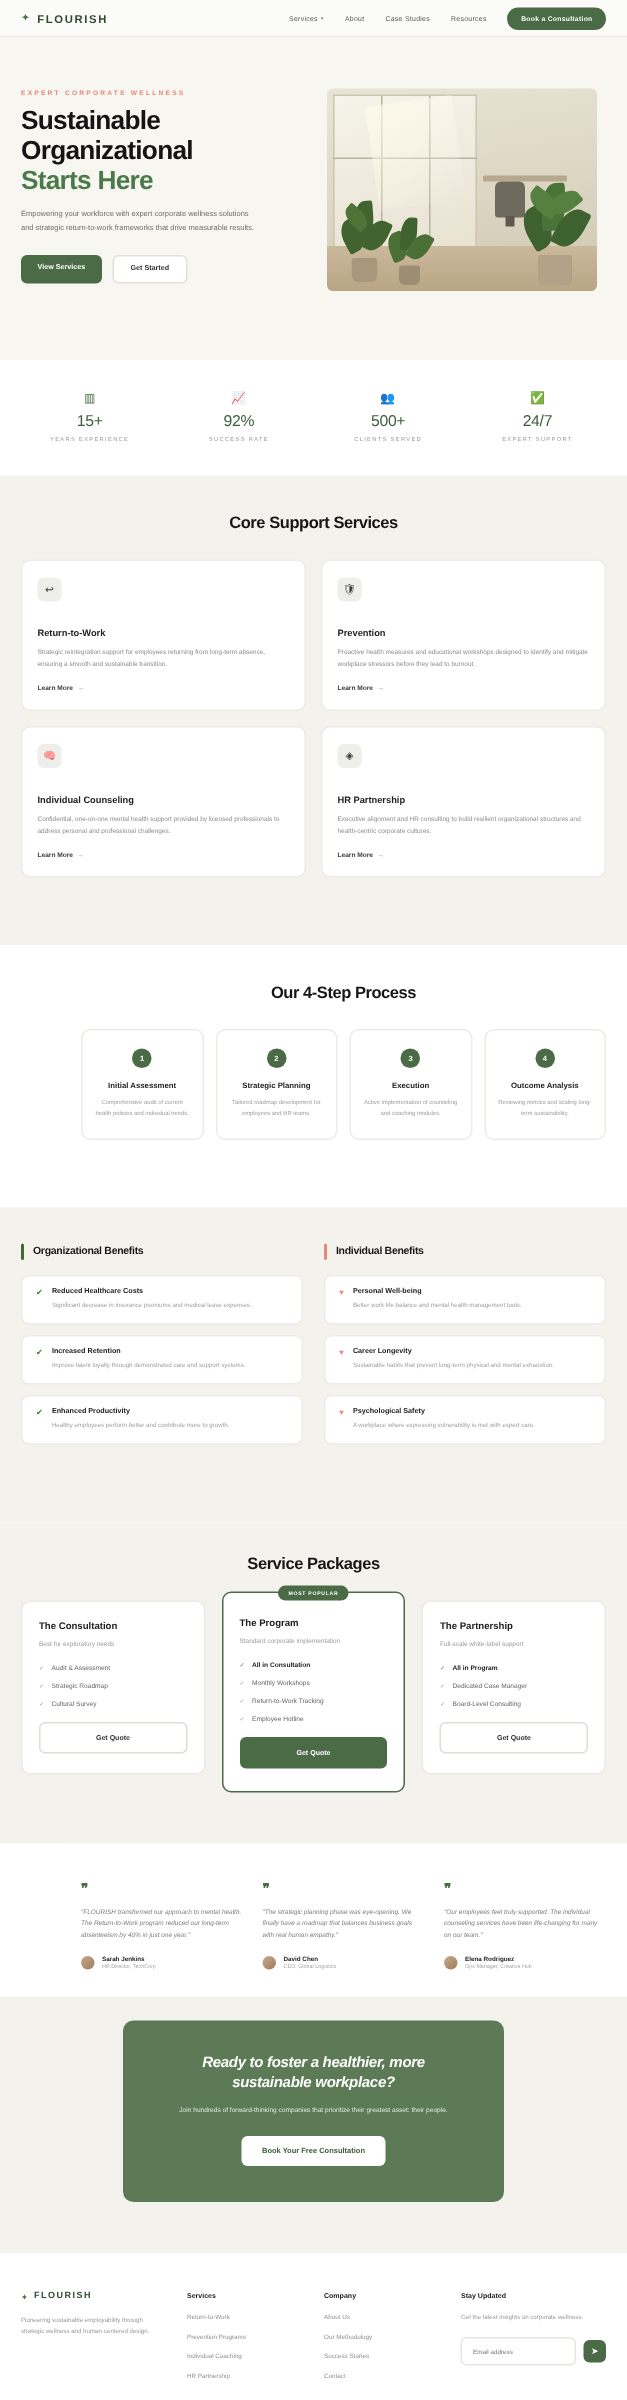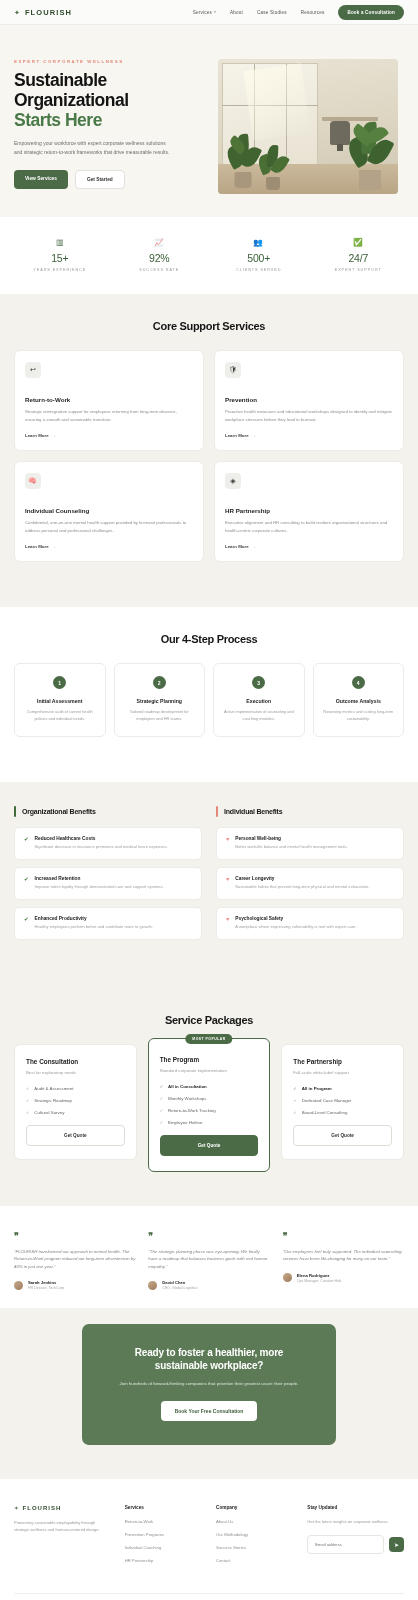--- a/index.html
+++ b/index.html
@@ -21,21 +21,21 @@
   .brand-name{font-size:7.5px;font-weight:700;letter-spacing:1.1px;color:#2f4a2c;}
   .nav{margin-left:auto;display:flex;align-items:center;gap:14px;}
   .nav-item{font-size:4.6px;color:#555;letter-spacing:.2px;display:flex;align-items:center;gap:2px;cursor:pointer;}
   .caret{font-size:3.6px;color:#8a8a8a;}
   .btn-consult{
     background:#4b6b47;color:#fff;font-size:4.5px;font-weight:700;
     padding:5px 9px;border-radius:20px;letter-spacing:.2px;cursor:pointer;
   }
 
   
-  .hero{background:#f7f6f1;padding:34px 14px 23px;display:flex;gap:12px;}
+  .hero{background:#f7f6f1;padding:34px 14px 46px;display:flex;gap:12px;}
   .hero-left{width:192px;}
   .eyebrow{font-size:4.4px;letter-spacing:1.5px;font-weight:700;color:#e3897a;margin-bottom:7px;}
   .hero-h1{font-size:17.5px;line-height:1.13;font-weight:800;letter-spacing:-.5px;color:#141414;}
   .hero-h1 .green{color:#4b7a49;}
   .hero-p{font-size:5px;line-height:1.75;color:#6d6d6d;margin-top:9px;width:160px;}
   .hero-btns{display:flex;gap:7px;margin-top:13px;}
   .btn-primary{background:#4b6b47;color:#fff;font-size:4.8px;font-weight:700;padding:6px 11px;border-radius:4px;cursor:pointer;}
   .btn-ghost{background:#fff;color:#333;font-size:4.8px;font-weight:600;padding:6px 11px;border-radius:4px;border:1px solid #e2e0d8;cursor:pointer;}
   .hero-img{
     width:180px;height:135px;border-radius:4px;overflow:hidden;position:relative;
@@ -63,21 +63,21 @@
   
   .stats{background:#fff;padding:22px 10px;display:flex;}
   .stat{flex:1;text-align:center;}
   .stat-ico{font-size:8px;color:#4b6b47;line-height:1;margin-bottom:5px;display:block;}
   .stat-val{font-size:10.5px;font-weight:400;color:#3c6039;letter-spacing:-.2px;}
   .stat-lbl{font-size:3.8px;letter-spacing:.9px;color:#9a9a9a;margin-top:4px;text-transform:uppercase;}
 
   
   .sec{padding:26px 14px 45px;}
   .sec-alt{background:#f3f2ed;}
-  .sec-white{background:#fff;}
+  .sec-white{background:#fff;margin-left:40px;}
   .sec-title{text-align:center;font-size:11px;font-weight:800;letter-spacing:-.3px;color:#161616;margin-bottom:18px;}
 
   
   .svc-grid{display:grid;grid-template-columns:1fr 1fr;gap:10px;}
   .svc-card{background:#fff;border:1px solid #ecebe5;border-radius:6px;padding:11px 10px 12px;}
   .svc-ico{width:16px;height:16px;border-radius:4px;background:#eeeeea;display:flex;align-items:center;justify-content:center;font-size:7px;color:#3d3d3d;margin-bottom:18px;}
   .svc-h{font-size:6.2px;font-weight:700;color:#1d1d1d;margin-bottom:5px;}
   .svc-p{font-size:4.3px;line-height:1.75;color:#8c8c8c;}
   .svc-more{font-size:4.4px;font-weight:700;color:#3f3f3f;margin-top:10px;display:flex;align-items:center;gap:3px;cursor:pointer;}
   .svc-more .ar{color:#6f8a6b;font-size:4.4px;}
@@ -123,21 +123,21 @@
   .tst-q{font-size:9px;color:#4b6b47;font-weight:800;line-height:1;margin-bottom:7px;}
   .tst-p{font-size:4.3px;line-height:1.75;color:#7e7e7e;font-style:italic;}
   .tst-who{display:flex;align-items:center;gap:5px;margin-top:10px;}
   .tst-av{width:9px;height:9px;border-radius:50%;background:linear-gradient(140deg,#c8a98b,#9d7c5d);flex:none;}
   .tst-n{font-size:4.2px;font-weight:700;color:#222;}
   .tst-r{font-size:3.6px;color:#a5a5a5;margin-top:1px;}
 
   
   .cta-sec{background:#f3f2ed;padding:16px 14px 34px;}
   .cta{background:#5b7a55;border-radius:7px;padding:22px 26px 24px;text-align:center;margin:0 68px;}
-  .cta-h{font-size:10px;line-height:1.3;font-weight:800;color:#fff;letter-spacing:-.2px;}
+  .cta-h{font-size:10px;line-height:1.3;font-weight:800;color:#fff;letter-spacing:-.2px;font-style:italic;}
   .cta-p{font-size:4.4px;line-height:1.7;color:#dfe8dc;margin-top:8px;}
   .cta-btn{display:inline-block;background:#fff;color:#3d5c39;font-size:5px;font-weight:700;padding:7px 14px;border-radius:4px;margin-top:13px;cursor:pointer;}
 
   
   .footer{background:#fff;padding:26px 14px 0;}
   .f-grid{display:grid;grid-template-columns:1.25fr 1fr 1fr 1.25fr;gap:14px;}
   .f-brand{display:flex;align-items:center;gap:4px;margin-bottom:8px;}
   .f-mark{color:#4b6b47;font-size:5.5px;}
   .f-name{font-size:6px;font-weight:700;letter-spacing:1px;color:#2f4a2c;}
   .f-about{font-size:4.1px;line-height:1.8;color:#999;}

